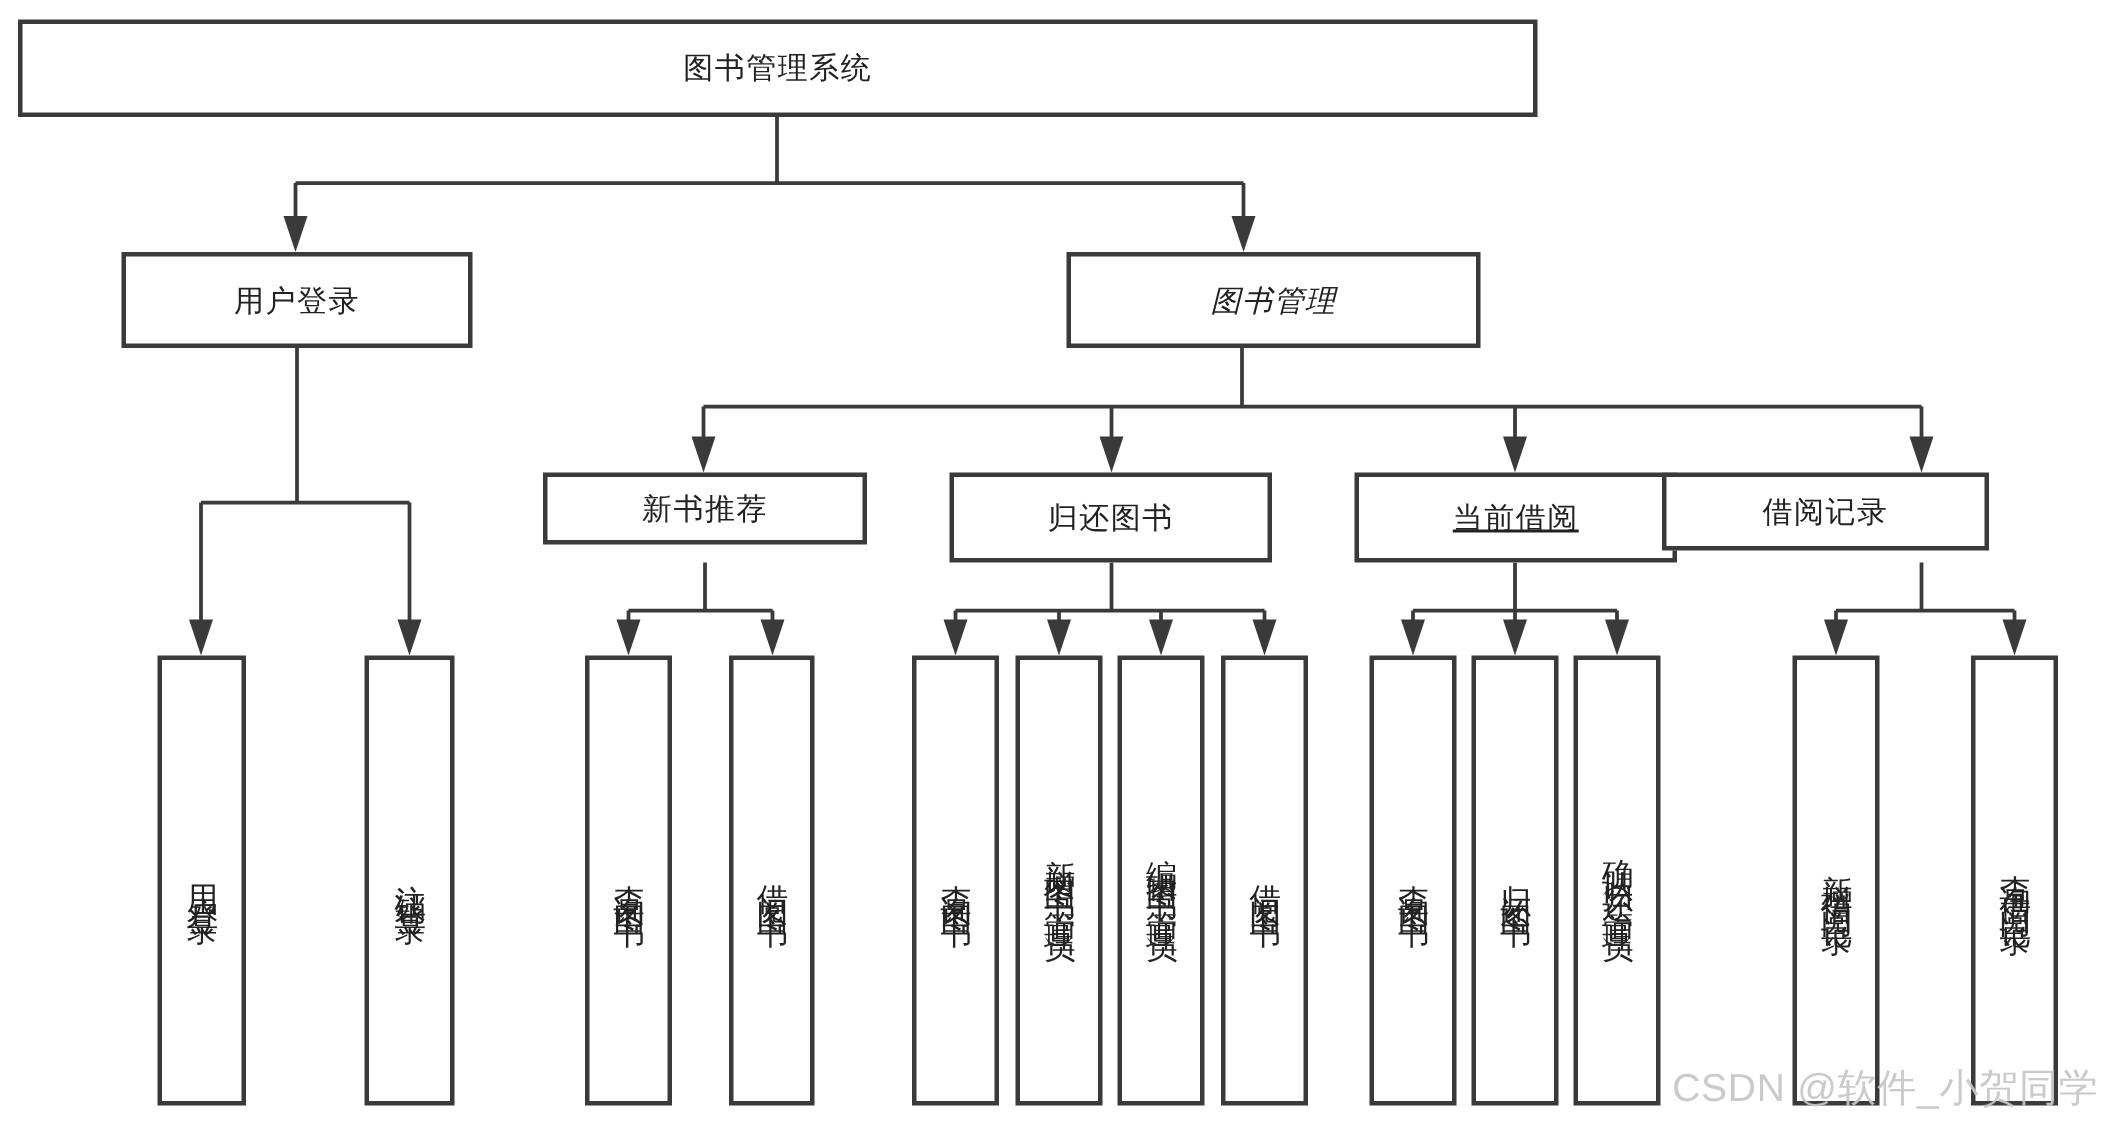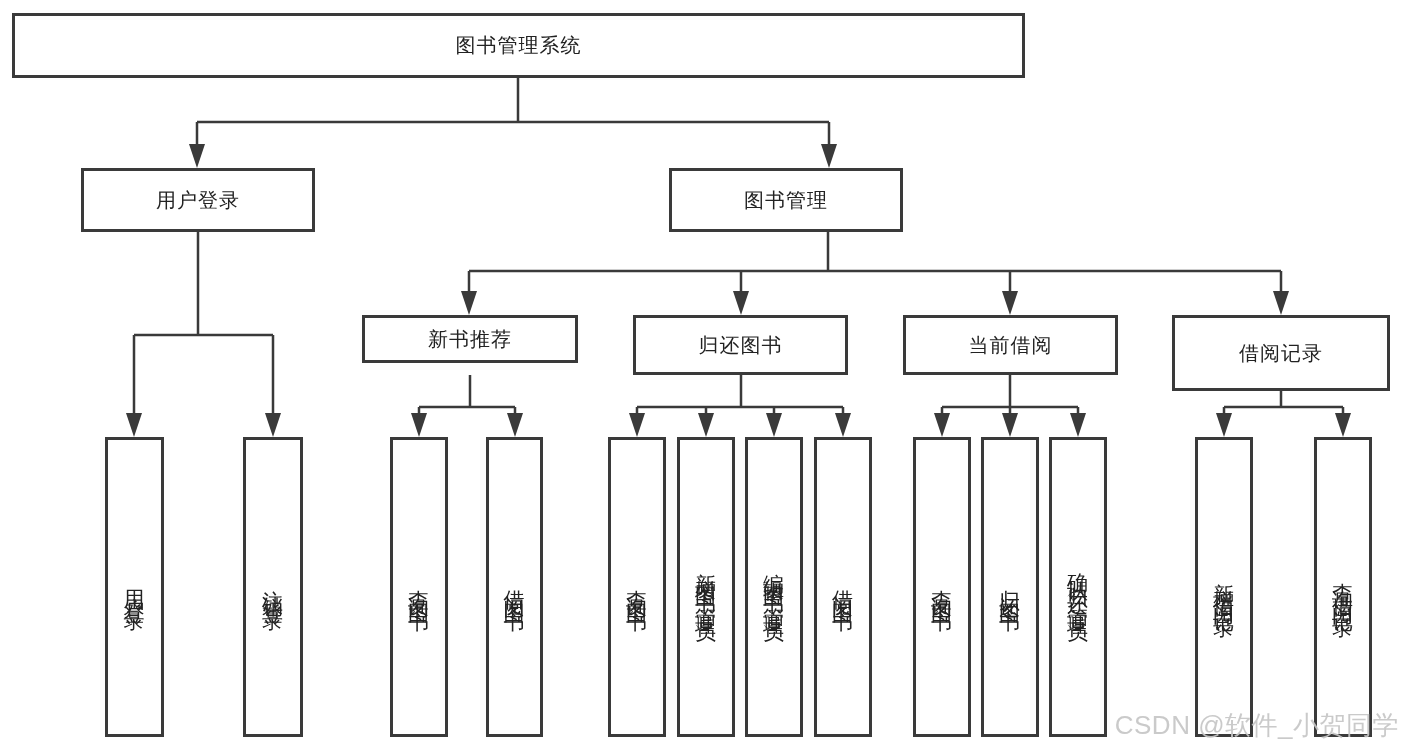--- a/index.html
+++ b/index.html
@@ -47,26 +47,26 @@
     writing-mode: vertical-rl;
     text-orientation: mixed;
     letter-spacing: 7px;
     line-height: 1;
     white-space: nowrap;
   }
   
   .n-root { left: 12px;  top: 13px;  width: 1013px; height: 65px; }
   
   .n-l1-0 { left: 81px;  top: 168px; width: 234px; height: 64px; }
-  .n-l1-1 { left: 669px; top: 168px; width: 234px; height: 64px; }
+  .n-l1-1 { left: 711px; top: 168px; width: 276px; height: 64px; font-style: italic; }
   
   .n-l2-0 { left: 362px;  top: 315px; width: 216px; height: 48px; }
   .n-l2-1 { left: 633px;  top: 315px; width: 215px; height: 60px; }
-  .n-l2-2 { left: 903px;  top: 315px; width: 215px; height: 60px; }
-  .n-l2-3 { left: 1172px; top: 315px; width: 218px; height: 76px; }
+  .n-l2-2 { left: 903px;  top: 315px; width: 215px; height: 60px; text-decoration: underline; }
+  .n-l2-3 { left: 1108px; top: 315px; width: 218px; height: 52px; }
   
   .n-lf-0  { left: 105px;  width: 59px; }
   .n-lf-1  { left: 243px;  width: 60px; }
   .n-lf-2  { left: 390px;  width: 58px; }
   .n-lf-3  { left: 486px;  width: 57px; }
   .n-lf-4  { left: 608px;  width: 58px; }
   .n-lf-5  { left: 677px;  width: 58px; }
   .n-lf-6  { left: 745px;  width: 58px; }
   .n-lf-7  { left: 814px;  width: 58px; }
   .n-lf-8  { left: 913px;  width: 58px; }

